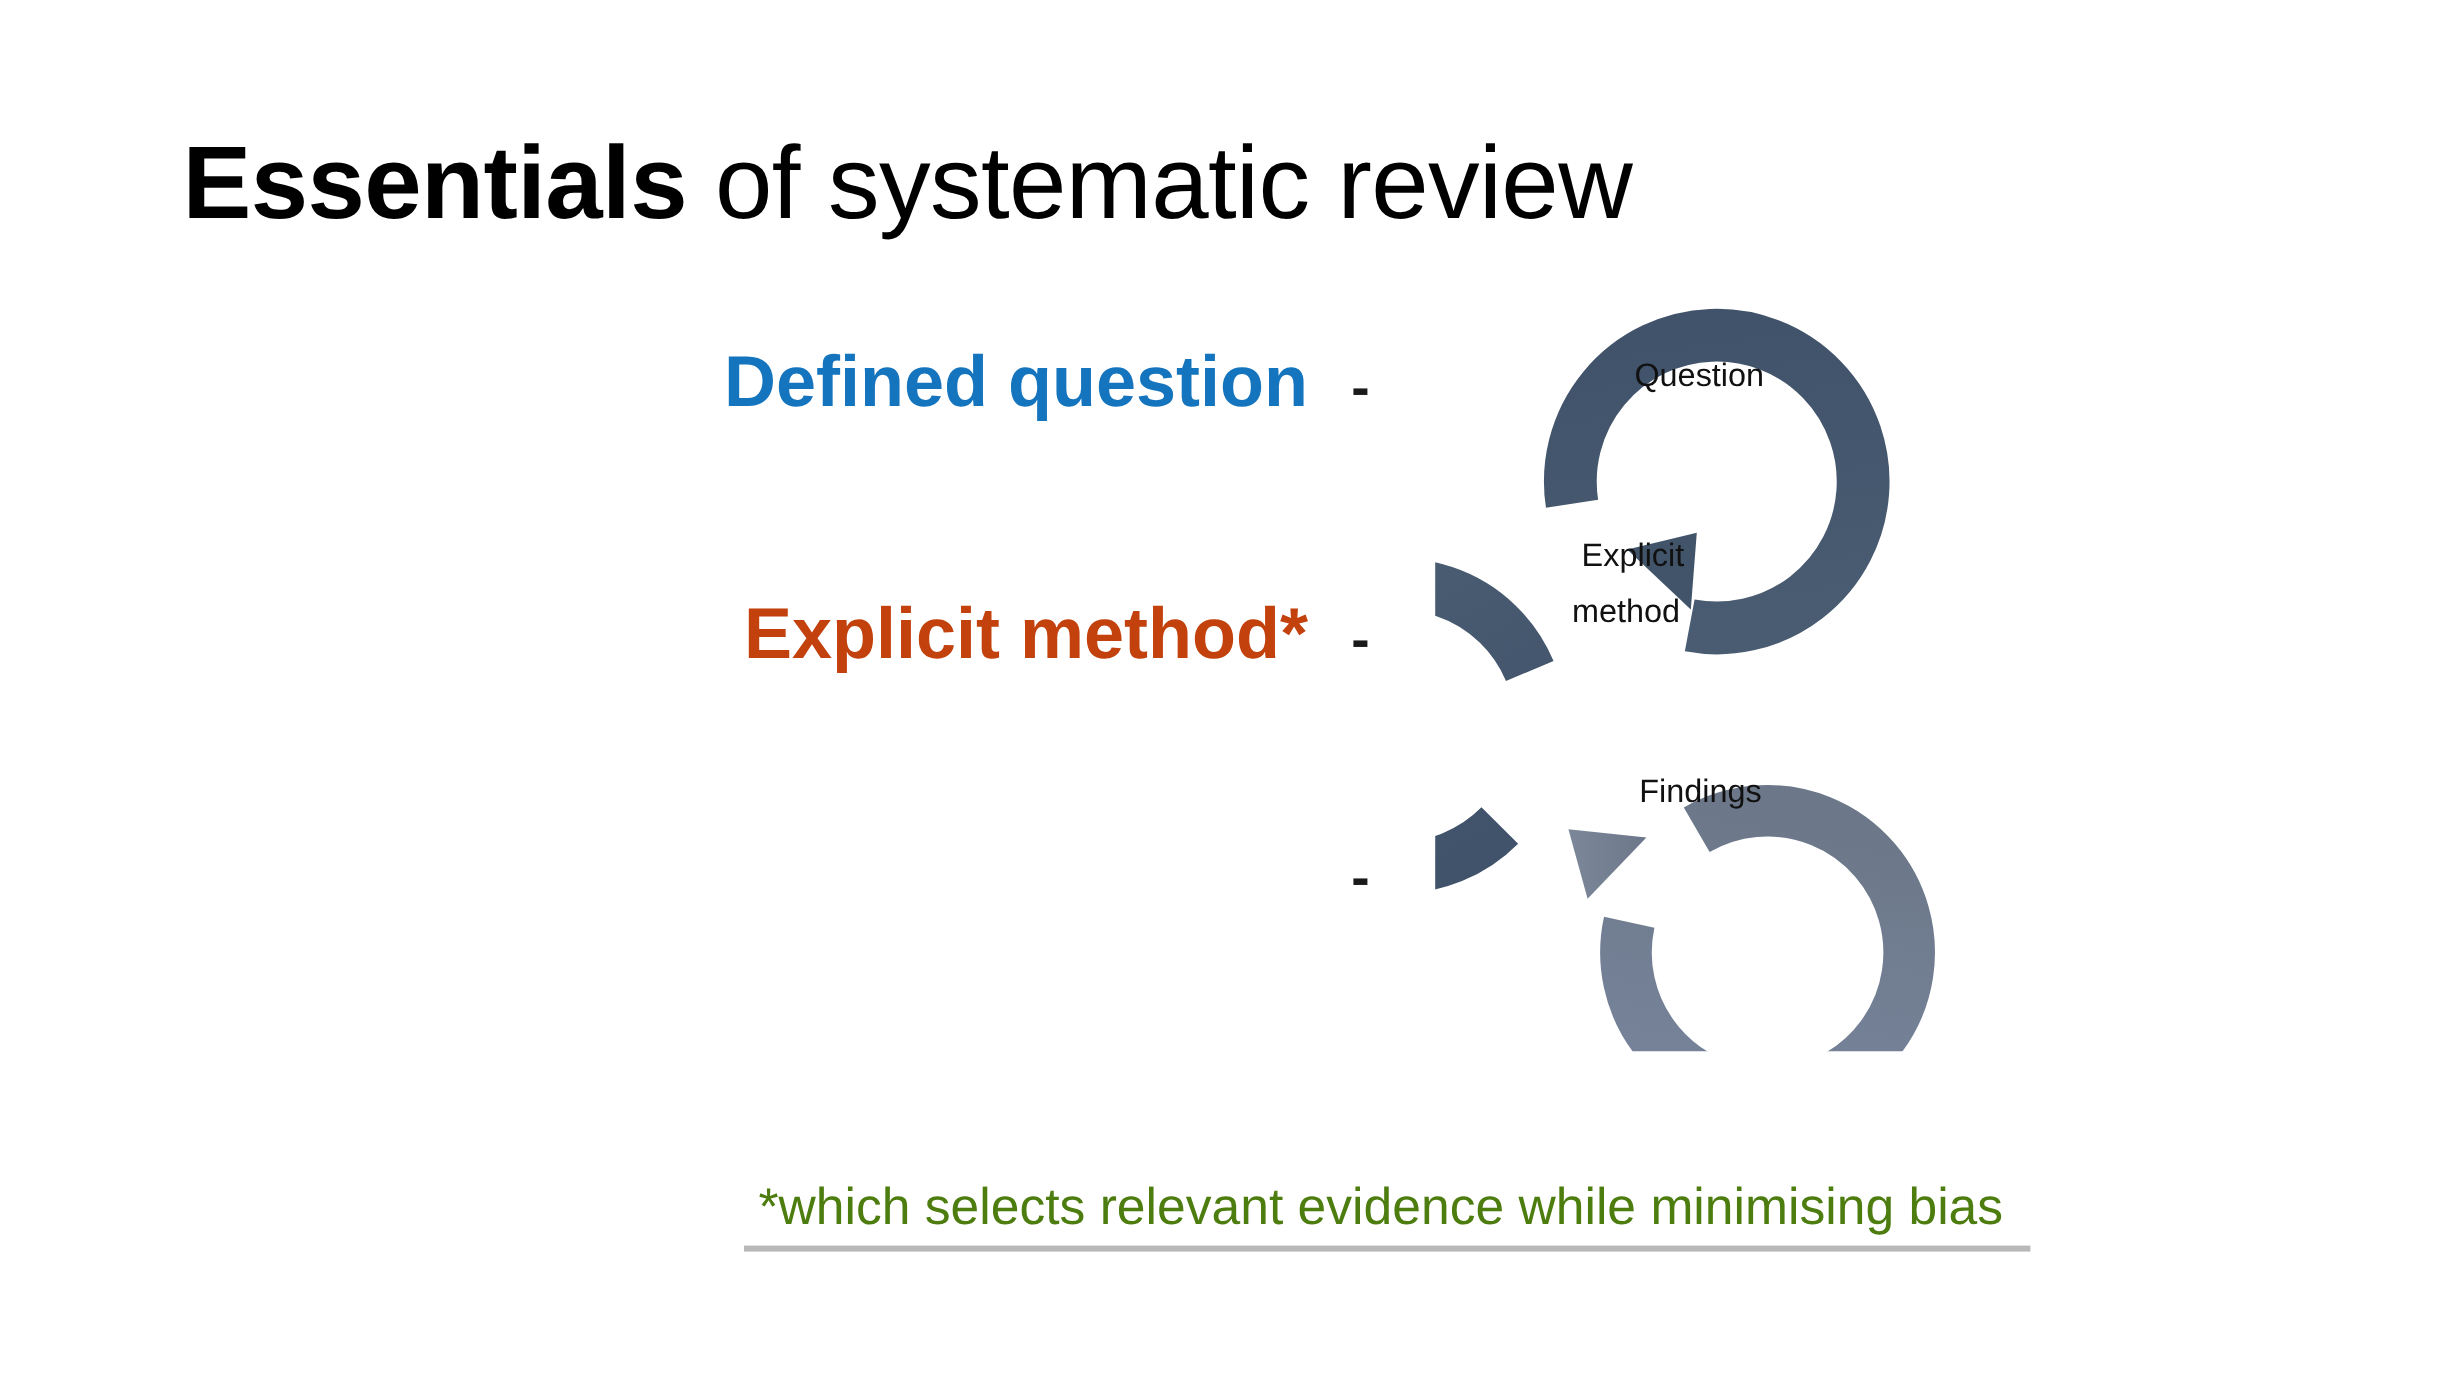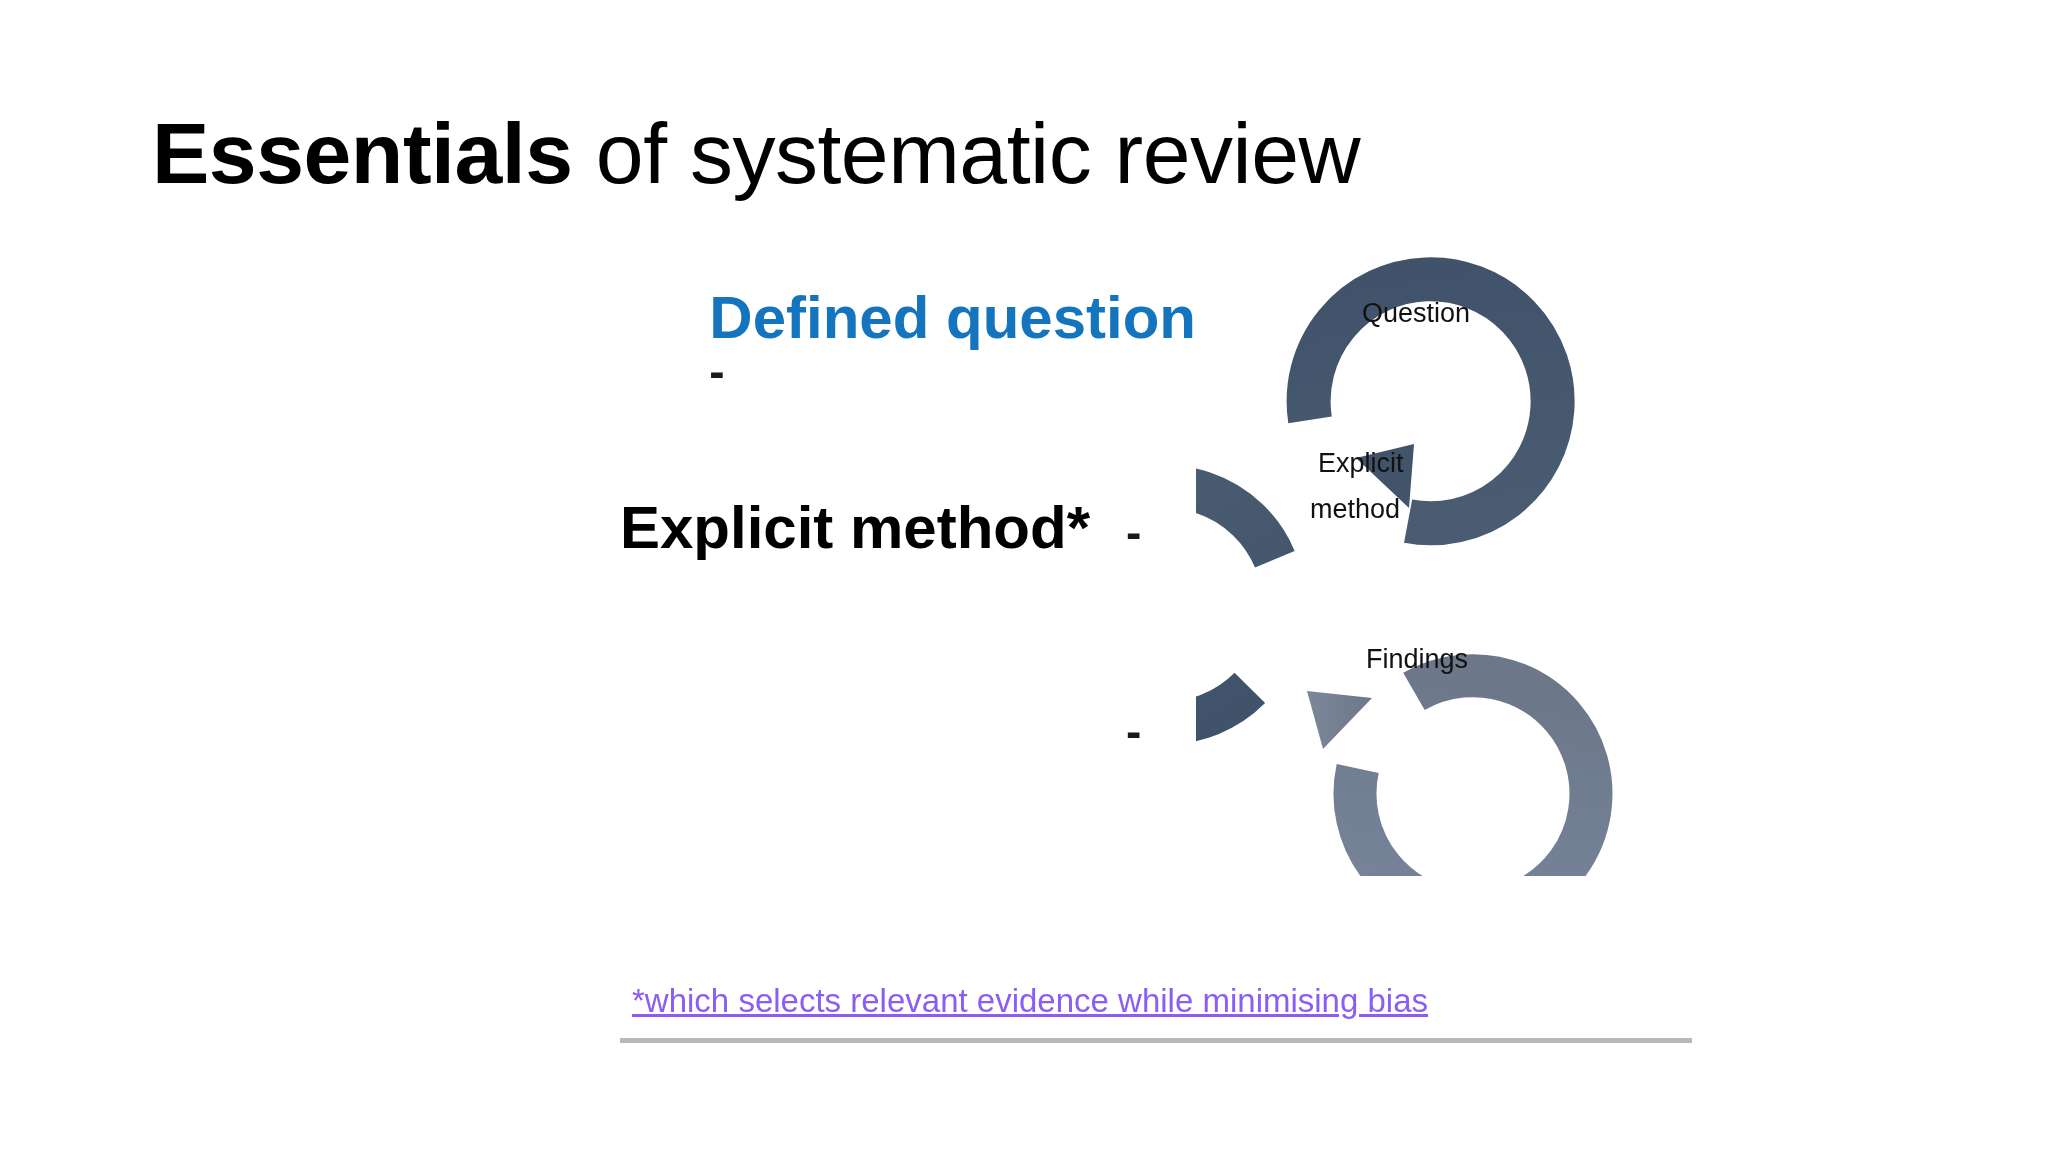--- a/index.html
+++ b/index.html
@@ -47,29 +47,29 @@
     width: 1010px;
   }
   .essential-row {
     position: absolute;
     right: 0;
     display: flex;
     align-items: baseline;
     justify-content: flex-end;
     white-space: nowrap;
   }
-  .essential-row.row-0 { top: 0px; flex-direction: column; }
+  .essential-row.row-0 { top: 0px; }
   .essential-row.row-1 { top: 210px; }
   .essential-row.row-2 { top: 420px; }
 
   .essential-label {
     font-size: 60px;
     font-weight: 700;
     line-height: 1;
-    color: #000000;
+    color: #c2410c;
   }
   .essential-row.row-0 .essential-label {
     color: #1474BD;
   }
   .essential-dash {
     font-size: 46px;
     font-weight: 700;
     line-height: 1;
     color: #1a1a1a;
     margin-left: 36px;
@@ -94,24 +94,23 @@
     font-family: "Liberation Sans", sans-serif;
     font-size: 27px;
     fill: #111111;
   }
 
   
   .footnote {
     position: absolute;
     left: 632px;
     top: 982px;
-    font-size: 33px;
-    color: #8b5cf6;
+    font-size: 43px;
+    color: #4d7c0f;
     white-space: nowrap;
-    text-decoration: underline;
   }
   .footer-rule {
     position: absolute;
     left: 620px;
     top: 1038px;
     width: 1310px;
     height: 5px;
     background: #b8b8b8;
   }
   .footer-logo {

